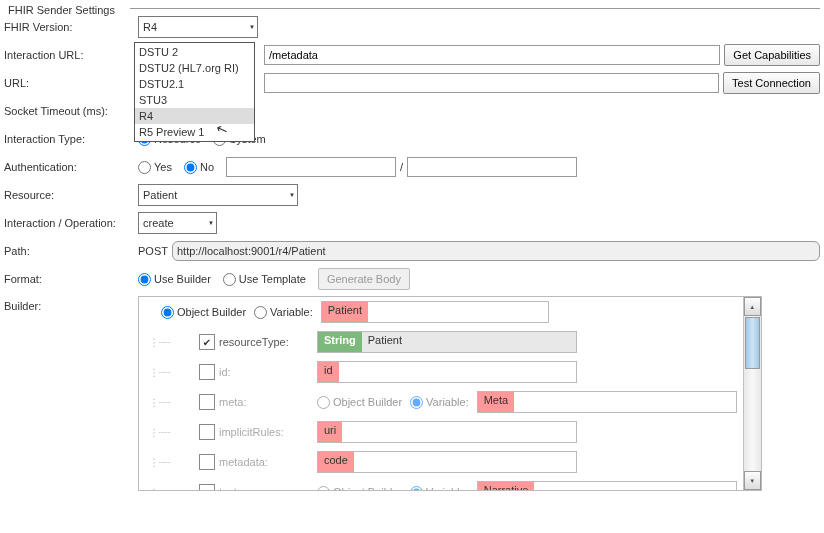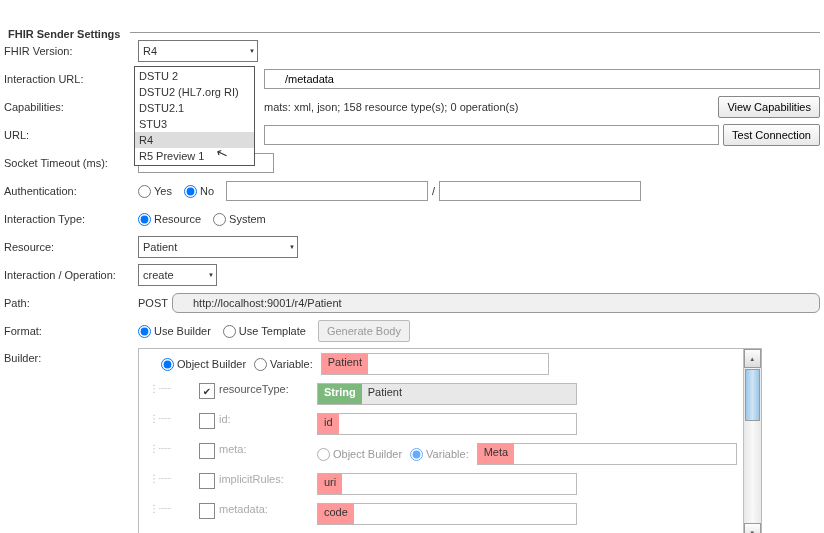--- a/index.html
+++ b/index.html
@@ -5,24 +5,23 @@
   body {
     font-family: Tahoma, Arial, sans-serif;
     font-size: 11px;
     color: #333;
     margin: 0;
     padding: 0;
     background: #fff;
     width: 824px;
   }
   .fieldset-title {
-    font-weight: bold;
+    font-weight: normal;
     color: #333;
     padding: 4px 8px 2px 8px;
-    margin-top: 24px;
   }
   .fieldset-line {
     border-top: 1px solid #999;
     margin-left: 130px;
     margin-top: -10px;
     margin-right: 4px;
     height:1px;
   }
   .form {
     padding: 6px 4px;
@@ -62,21 +61,21 @@
     background:#fff;
   }
   .select-arrow {
     font-size:6px;
   }
   input[type="text"] {
     font-family: inherit;
     font-size: 11px;
     border: 1px solid #999;
     height: 18px;
-    padding: 0 20px;
+    padding: 0 4px;
   }
   .btn {
     font-family: inherit;
     font-size: 11px;
     border: 1px solid #888;
     background: linear-gradient(#fdfdfd,#e8e8e8);
     height: 22px;
     padding: 0 8px;
     border-radius: 2px;
     cursor: pointer;
@@ -151,20 +150,21 @@
     height:50px;
     border:1px solid #9a9a9a;
     background:linear-gradient(to right,#9dc8e8,#cfe4f4,#9dc8e8);
     margin:1px 1px;
   }
   .vs-track {
     flex:1;
   }
   .brow {
     display:flex;
+    align-items:center;
     margin-bottom:8px;
   }
   .tree-indent {
     font-family:monospace;
     color:#bbb;
     font-size:10px;
     white-space:pre;
     width:50px;
     text-align:left;
     padding-left:4px;
@@ -237,75 +237,68 @@
   <div class="opt">STU3</div>
   <div class="opt hover">R4</div>
   <div class="opt">R5 Preview 1</div>
 </div>
 <div class="cursor">↖</div>
 
 <div class="row">
   <div class="label">Interaction URL:</div>
   <div class="ctrl">
     <input type="text" style="flex: 1 1 0%; margin-left: 126px;" value="/metadata">
-  </div>
-</div>
-
-<div class="row">
-  <div class="label">Capabilities:</div>
-  <div class="ctrl">
-    <span style="margin-left:126px;color:#333">mats: xml, json; 158 resource type(s); 0 operation(s)</span>
-    <div style="flex:1"></div>
-    <button class="btn">View Capabilities</button>
-  </div>
-</div>
+    <button class="btn">Get Capabilities</button>
+  </div>
+</div>
+
 
 <div class="row">
   <div class="label">URL:</div>
   <div class="ctrl">
     <input type="text" style="flex: 1 1 0%; margin-left: 126px;">
     <button class="btn">Test Connection</button>
   </div>
 </div>
 
 <div class="row">
   <div class="label">Socket Timeout (ms):</div>
   <div class="ctrl">
     <input type="text" style="width: 94px;">
+  </div>
+</div>
+
+<div class="row">
+  <div class="label">Interaction Type:</div>
+  <div class="ctrl">
+    <label class="radio">
+            <input type="radio" name="itype" checked="" style="">
+            <span>Resource</span>
+          </label>
+    <label class="radio">
+            <input type="radio" name="itype" style="">
+            <span>System</span>
+          </label>
   </div>
 </div>
 
 <div class="row">
   <div class="label">Authentication:</div>
   <div class="ctrl">
     <label class="radio">
             <input type="radio" name="auth" style="">
             <span>Yes</span>
           </label>
     <label class="radio">
             <input type="radio" name="auth" checked="" style="">
             <span>No</span>
           </label>
     <input type="text" style="width: 160px;">
     <span>/</span>
     <input type="text" style="width: 160px;">
-  </div>
-</div>
-
-<div class="row">
-  <div class="label">Interaction Type:</div>
-  <div class="ctrl">
-    <label class="radio">
-            <input type="radio" name="itype" checked="" style="">
-            <span>Resource</span>
-          </label>
-    <label class="radio">
-            <input type="radio" name="itype" style="">
-            <span>System</span>
-          </label>
   </div>
 </div>
 
 <div class="row">
   <div class="label">Resource:</div>
   <div class="ctrl">
     <div class="select-fake" style="width:152px">
       <span>Patient</span>
       <span class="select-arrow">▼</span>
     </div>

